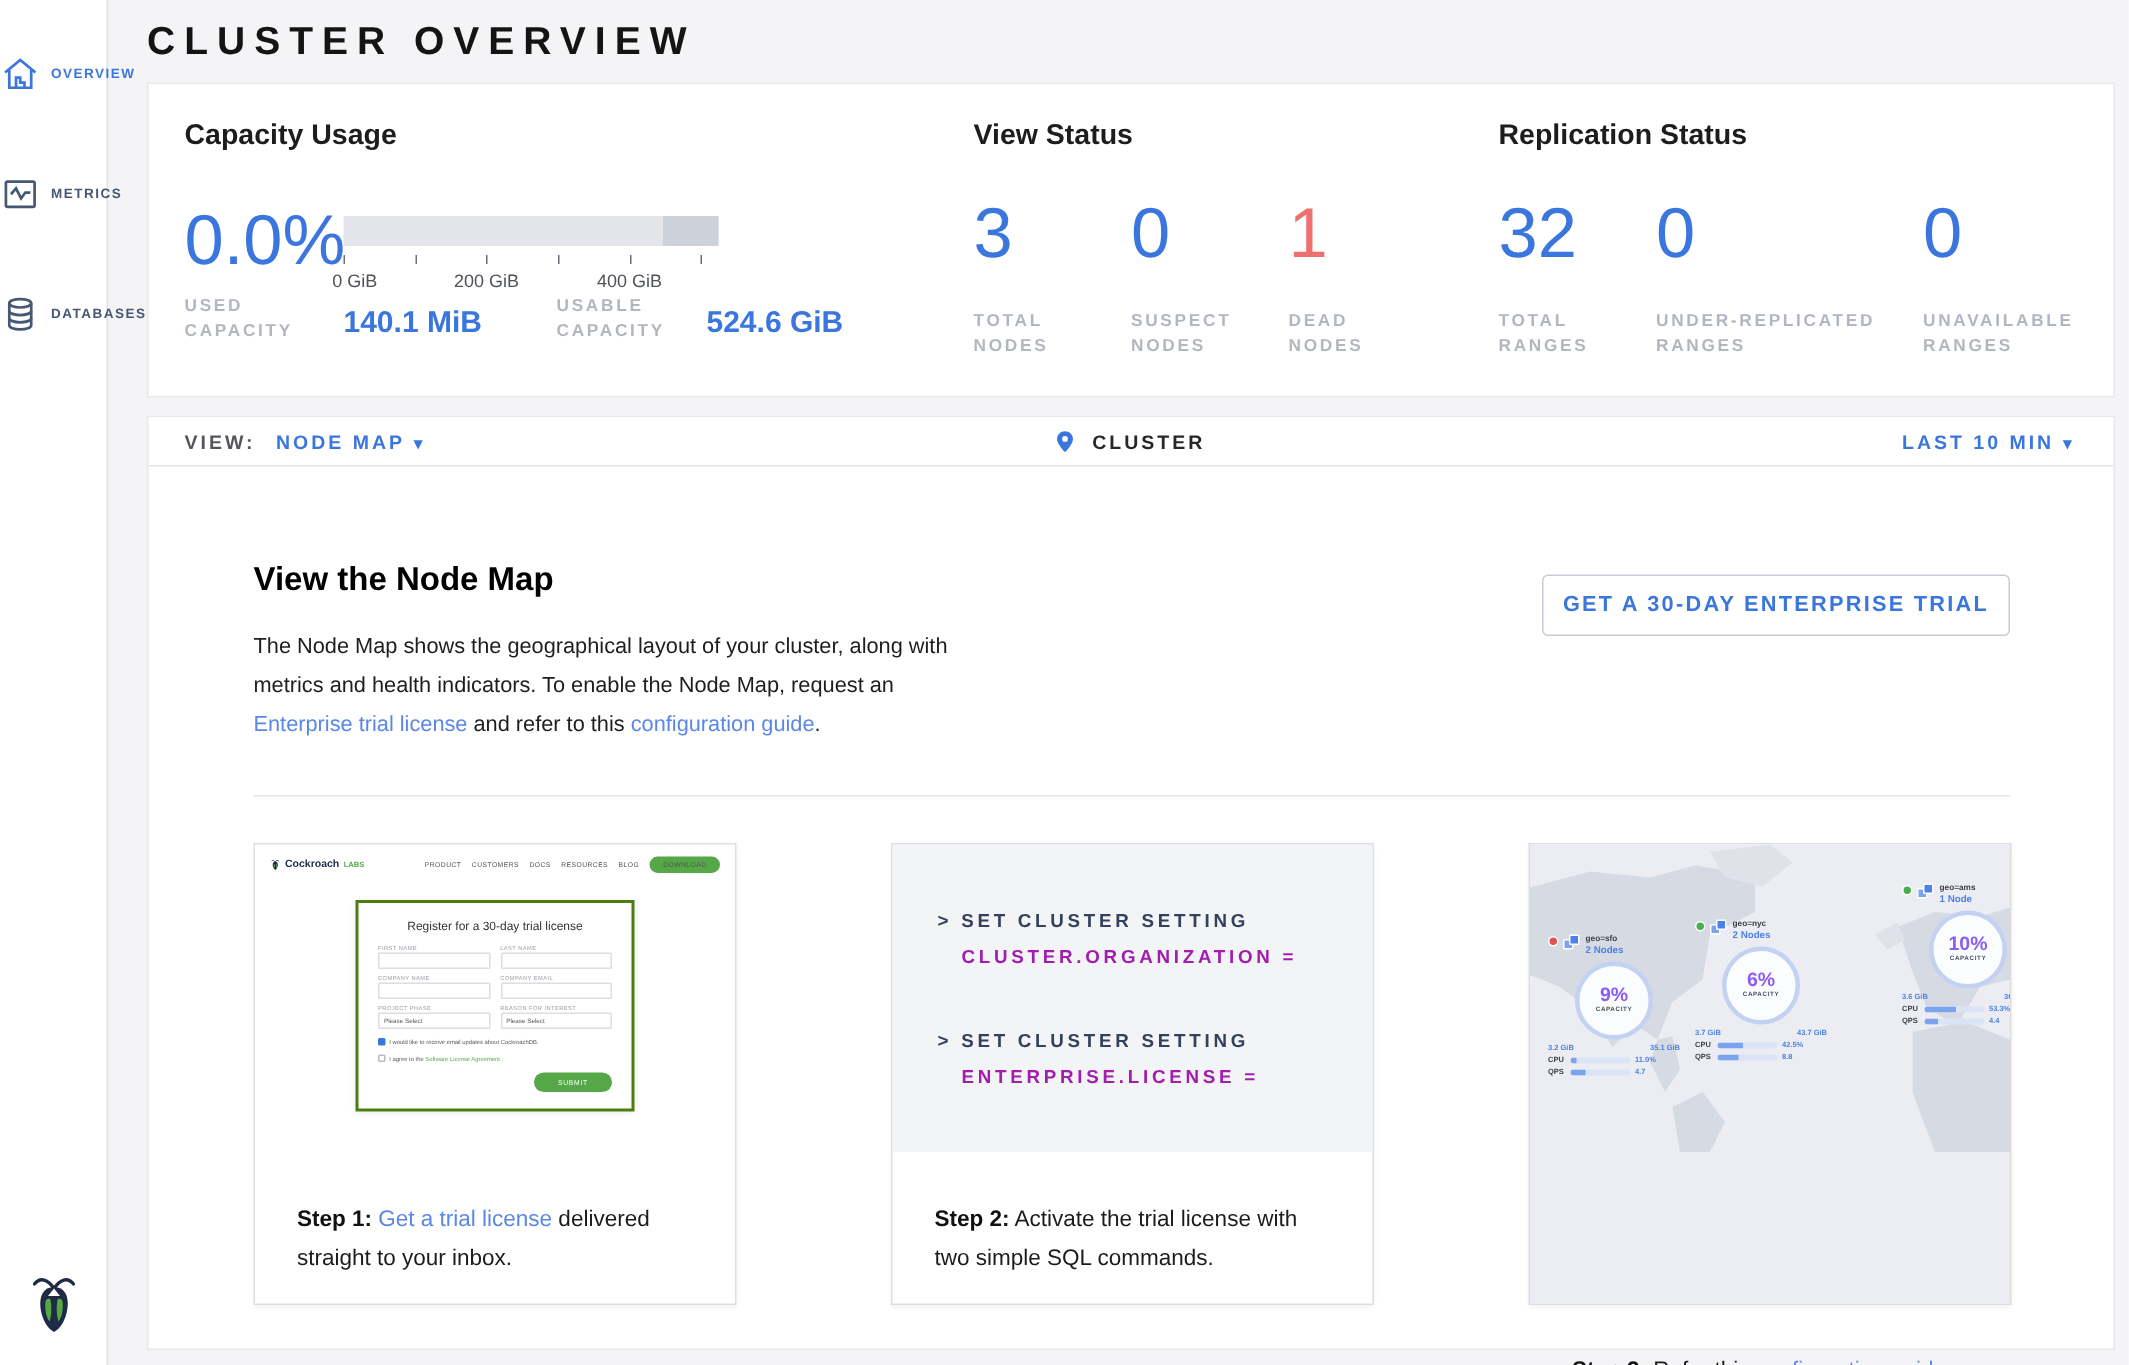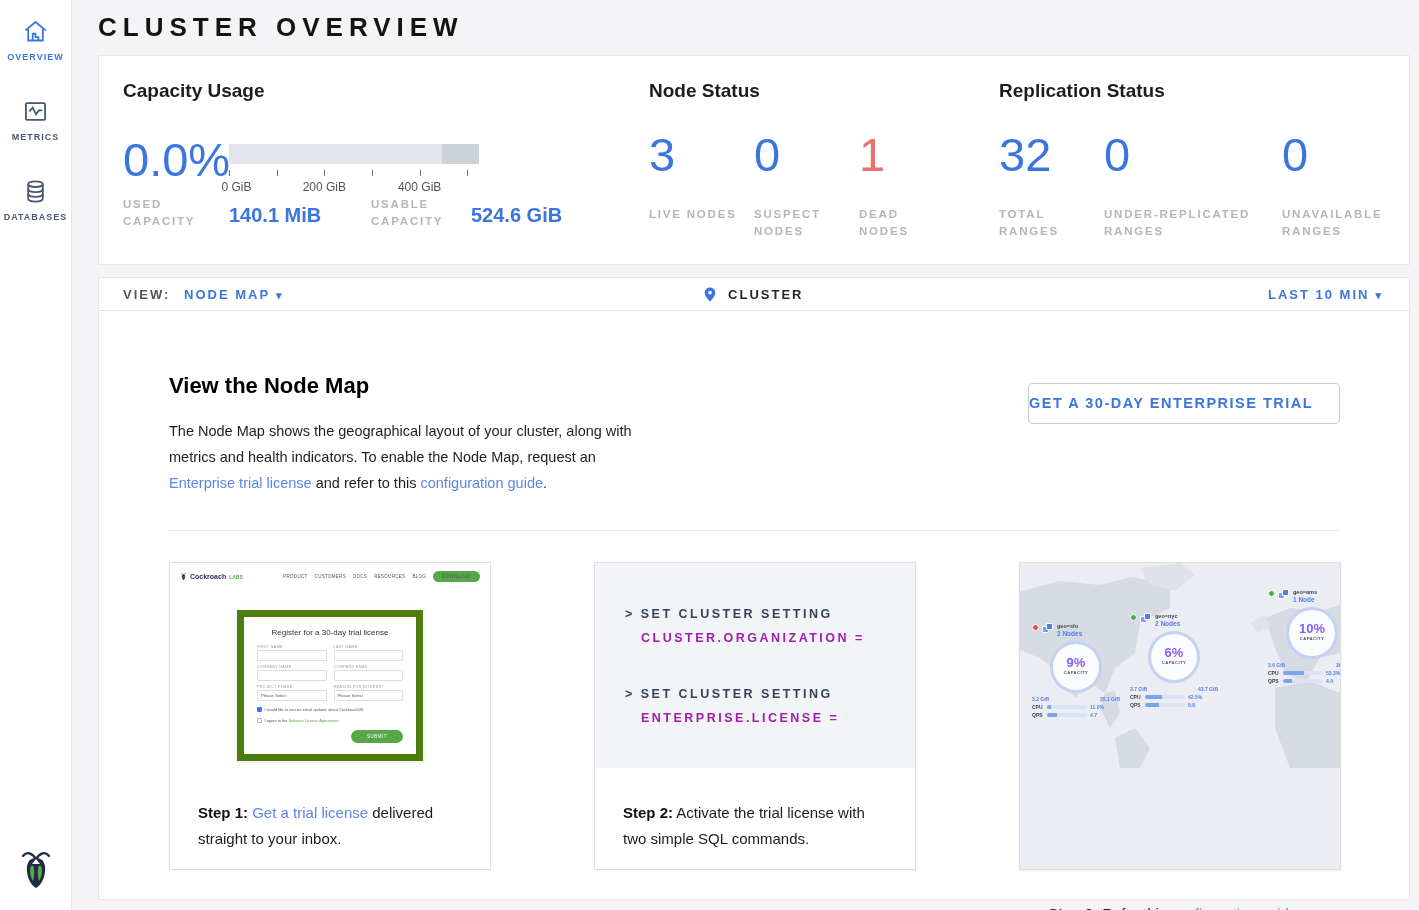--- a/index.html
+++ b/index.html
@@ -2,21 +2,21 @@
 <html><head>
 <meta charset="utf-8">
 <style>
   * { margin:0; padding:0; box-sizing:border-box; }
   html,body { width:1419px; height:910px; }
   body { font-family:"Liberation Sans", sans-serif; background:#f4f4f6; color:#1c1c1c; }
   .app { position:relative; width:1419px; height:910px; overflow:hidden; background:#f4f4f6; }
 
   
   .sidebar { position:absolute; left:0; top:0; width:72px; height:910px; background:#fff; border-right:1px solid #e2e2e6; z-index:5; }
-  .side-item { display:flex; flex-direction:column; align-items:center; gap:7px; padding-top:18px; cursor:pointer; color:#475872; }
+  .side-item { display:flex; flex-direction:row; align-items:center; gap:7px; padding-top:18px; cursor:pointer; color:#475872; }
   .side-item .lbl { font-size:9px; font-weight:700; letter-spacing:1px; color:#475872; }
   .side-item.active, .side-item.active .lbl { color:#3a76dd; }
   .side-item svg { display:block; }
   .side-logo { position:absolute; left:0; bottom:18px; width:72px; display:flex; justify-content:center; }
 
   
   .page-title { position:absolute; left:98px; top:12px; font-size:26px; font-weight:700; letter-spacing:6px; color:#141414; }
 
   
   .summary-card { position:absolute; left:98px; top:55px; width:1312px; height:210px; background:#fff; border:1px solid #e7e7ea; }
@@ -42,41 +42,41 @@
   .view-bar { position:relative; height:33px; border-bottom:1px solid #e4e5e9; font-size:13px; letter-spacing:2px; }
   .view-bar .vlabel { position:absolute; left:24px; top:9px; color:#54565c; font-weight:600; }
   .view-select { position:absolute; left:85px; top:9px; color:#3a76dd; font-weight:600; cursor:pointer; }
   .view-caret { color:#3a76dd; font-size:11px; margin-left:6px; }
   .view-center { position:absolute; left:0; right:0; top:9px; text-align:center; color:#26272b; font-weight:600; }
   .view-center svg { vertical-align:-3px; margin-right:6px; }
   .view-time { position:absolute; right:26px; top:9px; color:#3a76dd; font-weight:700; cursor:pointer;padding-left:37px; }
 
   
   .nm-heading { position:absolute; left:70px; top:95px; font-size:22px; font-weight:700; color:#000000; }
-  .trial-btn { position:absolute; left:929px; top:105px; width:312px; height:41px; background:#fff; border:1px solid #c6ccd7; border-radius:4px; color:#3a76dd; font-size:14.5px; font-weight:600; letter-spacing:1.5px; text-align:left; line-height:39px; cursor:pointer; }
+  .trial-btn { position:absolute; left:929px; top:105px; width:312px; height:41px; background:#fff; border:1px solid #c6ccd7; border-radius:4px; color:#3a76dd; font-size:14.5px; font-weight:600; letter-spacing:1.5px; text-align:center; line-height:39px; cursor:pointer; }
   .nm-para { position:absolute; left:70px; top:140px; width:470px; font-size:14.5px; line-height:26px; color:#1e1e1e; }
   a.link { color:#5b87e8; text-decoration:none; cursor:pointer; }
   .nm-divider { position:absolute; left:70px; top:252px; width:1171px; border-top:1px solid #e5e6e9; }
 
   
   .cards-row { position:absolute; left:70px; top:284px; width:1172px; display:flex; justify-content:space-between; }
   .step-card { width:322px; height:308px; background:#fff; border:1px solid #dcdee3; box-shadow:0 1px 3px rgba(0,0,0,.06); }
   .card-img { position:relative; width:100%; height:205px; overflow:hidden; }
   .card-caption { padding:32px 28px 0 28px; font-size:15px; line-height:26px; color:#1c1c1c; }
   .card-caption b { font-weight:700; color:#111; }
 
   
   .mini-site { position:relative; width:100%; height:100%; background:#fff; }
   .ms-header { display:flex; align-items:center; justify-content:space-between; padding:8px 10px 4px 10px; }
   .ms-brand { display:flex; align-items:center; gap:3px; font-size:7px; font-weight:700; color:#1c2b4a; }
   .ms-brand .labs { color:#56a748; font-size:5px; font-weight:700; }
   .ms-nav { display:flex; align-items:center; gap:7px; }
   .ms-nav span { font-size:4.5px; color:#555; letter-spacing:.3px; }
   .ms-dl { background:#56a748; color:#fff; font-size:4.2px; padding:3px 9px; border-radius:8px; letter-spacing:.4px; }
-  .ms-form { width:186px; margin:24px auto 0 auto; background:#fff; border:7px solid #4d7c0f; box-shadow:0 1px 5px rgba(0,0,0,.10); padding:11px 13px; }
+  .ms-form { width:186px; margin:14px auto 0 auto; background:#fff; border:2px solid #4d7c0f; box-shadow:0 1px 5px rgba(0,0,0,.10); padding:11px 13px; }
   .ms-form-title { font-size:8px; color:#333; text-align:center; margin-bottom:8px; }
   .ms-grid { display:grid; grid-template-columns:1fr 1fr; column-gap:7px; row-gap:4px; }
   .ms-field label { display:block; font-size:3.8px; color:#9aa0a8; letter-spacing:.3px; margin-bottom:1px; }
   .ms-input { height:11px; border:1px solid #ddd; border-radius:1px; background:#fff; }
   .ms-select { height:11px; border:1px solid #ddd; border-radius:1px; background:#fff; font-size:4.2px; color:#555; line-height:10px; padding-left:3px; }
   .ms-check { display:flex; align-items:center; gap:3px; margin-top:6px; font-size:3.9px; color:#555; }
   .ms-box { width:4.5px; height:4.5px; border:1px solid #bbb; border-radius:1px; flex:none; }
   .ms-box.checked { background:#3a76dd; border-color:#3a76dd; }
   .ms-check .green { color:#56a748; }
   .ms-submit { margin:7px 0 0 auto; width:52px; height:13px; background:#56a748; border-radius:7px; color:#fff; font-size:4.5px; letter-spacing:.5px; text-align:center; line-height:13px; }
@@ -179,24 +179,24 @@
         <span class="cap-tick-label" style="left:3%">0 GiB</span>
         <span class="cap-tick-label" style="left:38.13%">200 GiB</span>
         <span class="cap-tick-label" style="left:76.25%">400 GiB</span>
       </div>
     </div>
     <div class="stat-label cap-detail-label" style="left:24px; width:95px;">USED CAPACITY</div>
     <div class="cap-detail-value" style="left:130px;">140.1 MiB</div>
     <div class="stat-label cap-detail-label" style="left:272px; width:95px;">USABLE CAPACITY</div>
     <div class="cap-detail-value" style="left:372px;">524.6 GiB</div>
 
-    <h2 class="sum-h" style="left:550px">Node Status</h2>
+    <h2 class="sum-h" style="left:550px">View Status</h2>
     <div class="stat-col" style="left:550px; width:90px;">
       <div class="big-num">3</div>
-      <div class="stat-label">LIVE NODES</div>
+      <div class="stat-label">TOTAL NODES</div>
     </div>
     <div class="stat-col" style="left:655px; width:90px;">
       <div class="big-num">0</div>
       <div class="stat-label">SUSPECT NODES</div>
     </div>
     <div class="stat-col" style="left:760px; width:90px;">
       <div class="big-num red">1</div>
       <div class="stat-label">DEAD NODES</div>
     </div>
 

